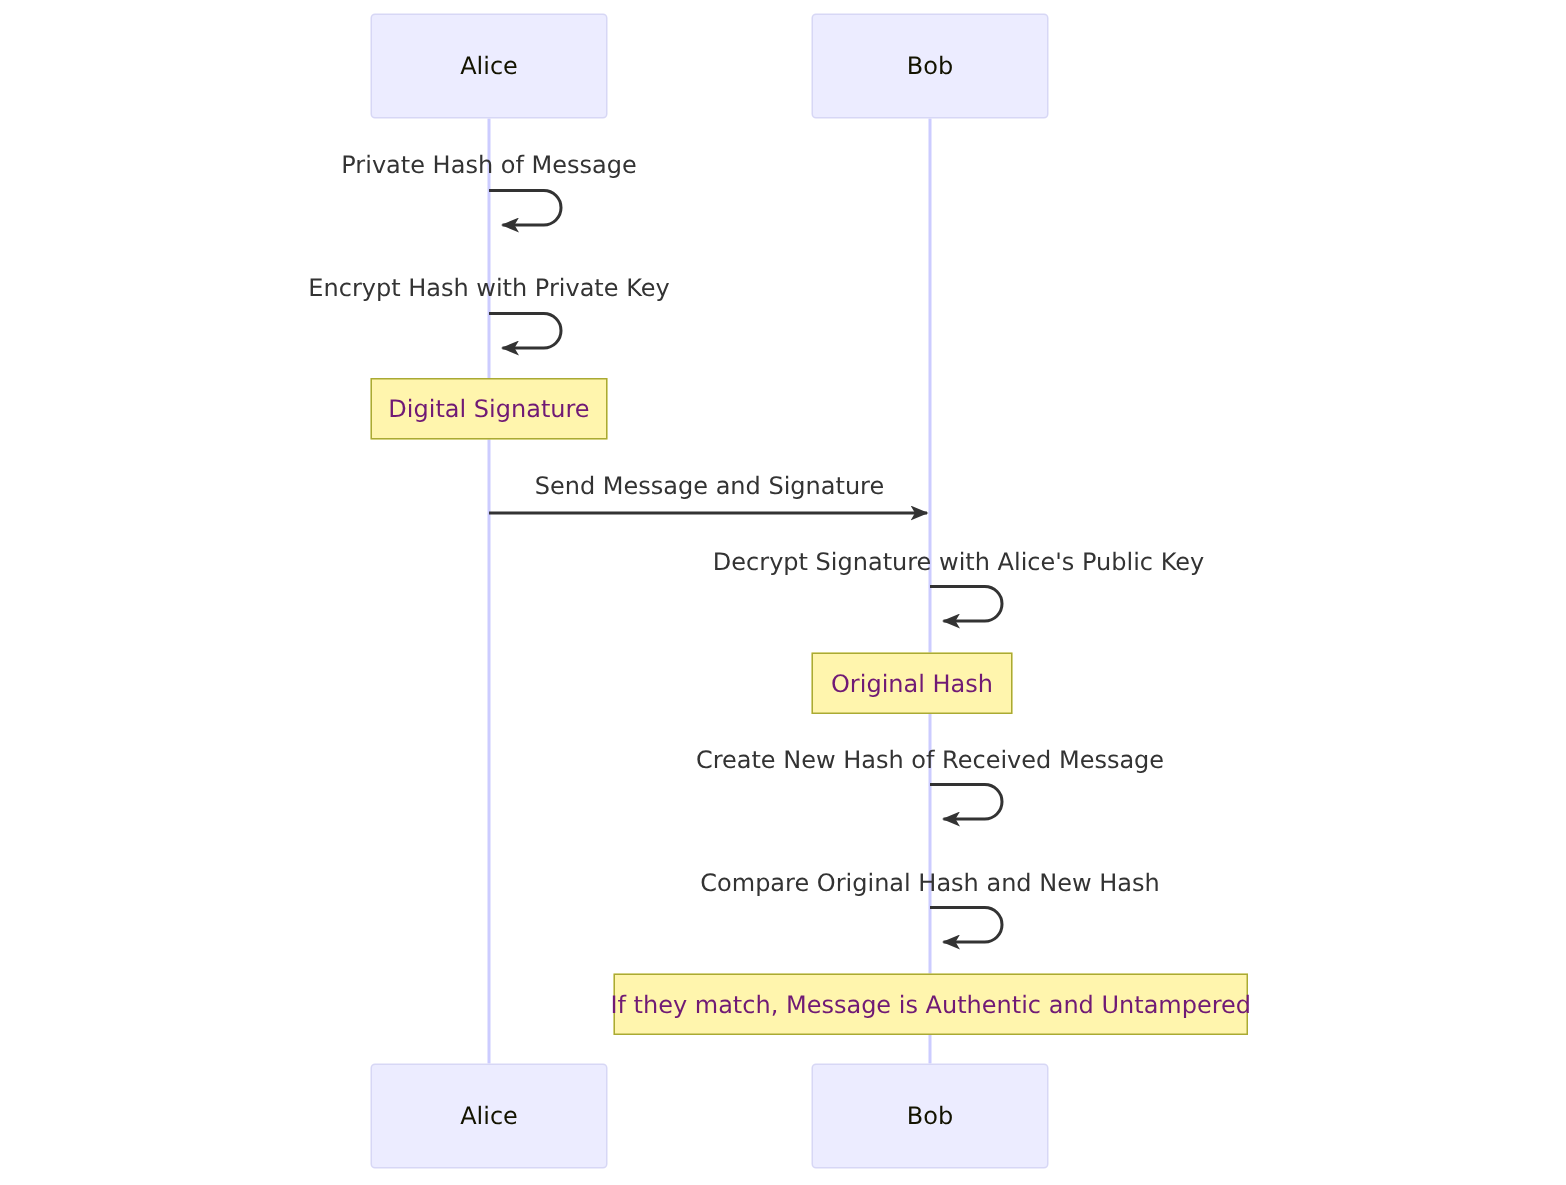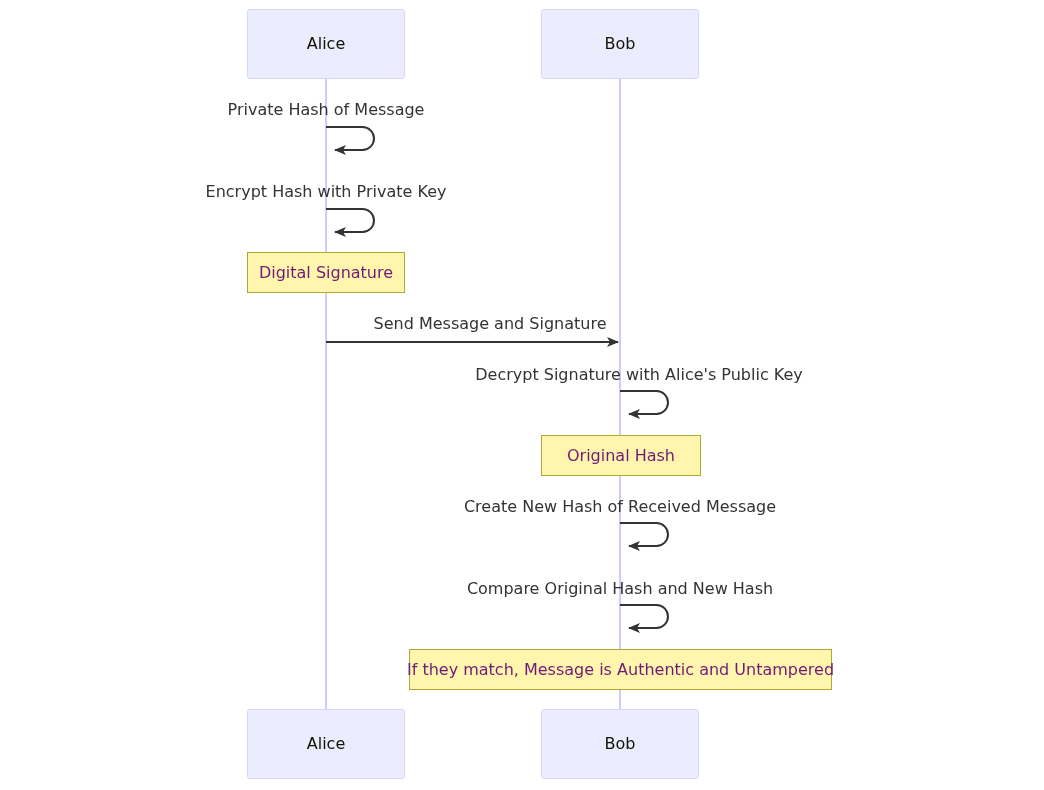--- a/index.html
+++ b/index.html
@@ -116,31 +116,31 @@
         <span class="actor-label">Alice</span>
       </div>
       <div class="actor-box" style="left: 541px; top: 709px; width: 158px; height: 70px;">
         <span class="actor-label">Bob</span>
       </div>
     </div>
 
   <div id="message-labels">
       <div class="msg-label" style="left: 326px; top: 102px;">Private Hash of Message</div>
       <div class="msg-label" style="left: 326px; top: 184px;">Encrypt Hash with Private Key</div>
-      <div class="msg-label" style="left: 490px; top: 316px;">Send Message and Signature</div>
+      <div class="msg-label" style="left: 473px; top: 316px;">Send Message and Signature</div>
       <div class="msg-label" style="left: 639px; top: 367px;">Decrypt Signature with Alice's Public Key</div>
       <div class="msg-label" style="left: 620px; top: 499px;">Create New Hash of Received Message</div>
       <div class="msg-label" style="left: 620px; top: 581px;">Compare Original Hash and New Hash</div>
     </div>
 
   <div id="notes">
       <div class="note-box" style="left: 247px; top: 252px; width: 158px; height: 41px;">
         <span class="note-label">Digital Signature</span>
       </div>
-      <div class="note-box" style="left: 541px; top: 435px; width: 160px; height: 41px;">
+      <div class="note-box" style="left: 541px; top: 435px; width: 134px; height: 41px;">
         <span class="note-label">Original Hash</span>
       </div>
       <div class="note-box" style="left: 409px; top: 649px; width: 423px; height: 41px; justify-content: center;">
         <span class="note-label">If they match, Message is Authentic and Untampered</span>
       </div>
     </div>
 
 </div>
 
 </body></html>

